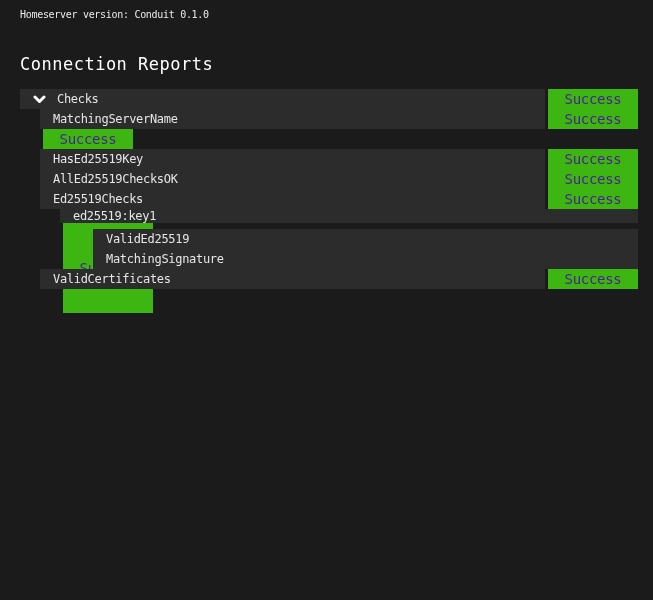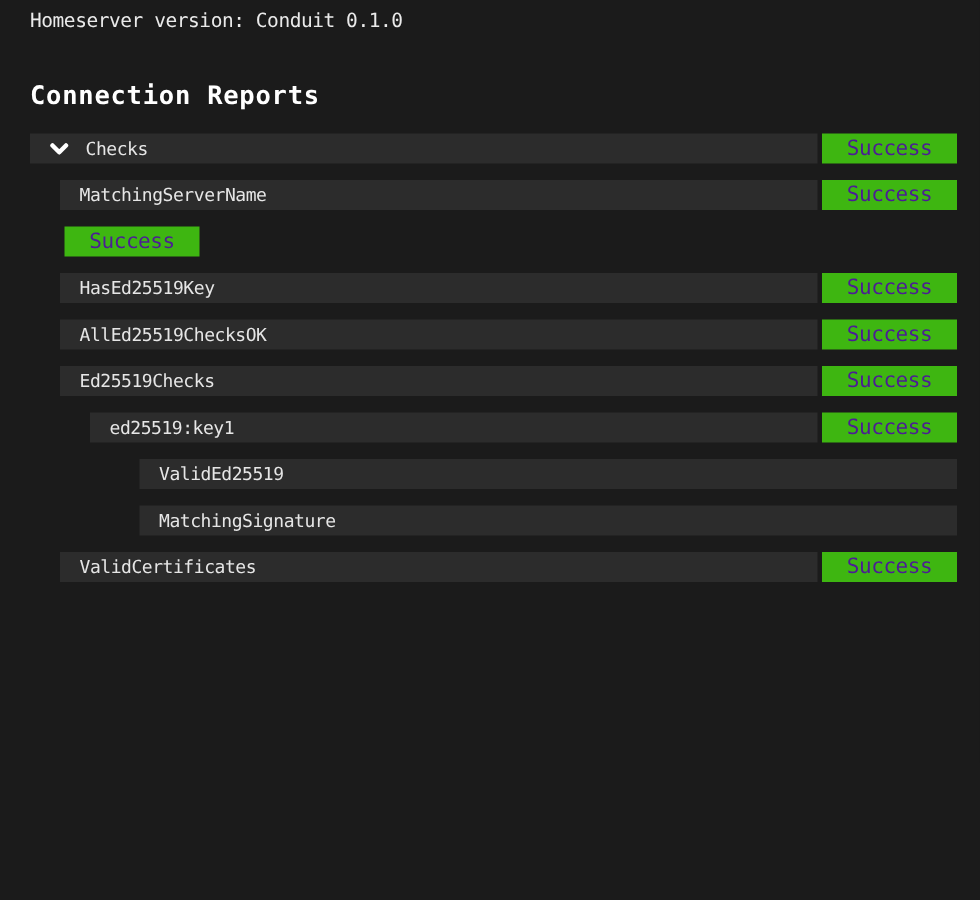--- a/index.html
+++ b/index.html
@@ -10,51 +10,51 @@
     width: 653px;
     height: 600px;
     box-sizing: border-box;
     background: var(--page-bg, #1b1b1b);
     font-family: "DejaVu Sans Mono", "Liberation Mono", monospace;
     color: var(--text, #e8e8e8);
     padding: 7px 15px 0 20px;
     overflow: hidden;
   }
   .version-line {
-    font-size: 13px;
+    font-size: 10px;
     line-height: 15px;
     color: #eaeaea;
     letter-spacing: -0.3px;
   }
   .page-title {
     font-size: 17px;
-    font-weight: bold;
+    font-weight: normal;
     color: #ffffff;
     margin: 32px 0 0 0;
     line-height: 20px;
     letter-spacing: 0.5px;
   }
   .server-address {
     font-size: 13px;
     font-weight: bold;
     color: #ffffff;
     margin-top: 17px;
     line-height: 15px;
   }
   .report-list {
     margin-top: 15px;
   }
   .report-row {
     display: flex;
     height: 20px;
-    margin-bottom: 11px;
+    margin-bottom: 0;
   }
   .report-row.indent-0 { margin-left: 0; }
   .report-row.indent-1 { margin-left: 20px; }
-  .report-row.indent-2 { margin-left: 40px; }
+  .report-row.indent-2 { margin-left: 40px; flex-direction: column; }
   .report-row.indent-3 { margin-left: 60px; padding-left: 13px; }
   .row-label {
     flex: 1;
     background: var(--row-bg, #2c2c2c);
     display: flex;
     align-items: center;
     padding: 0 13px;
     font-size: 12px;
     color: #e6e6e6;
     letter-spacing: -0.3px;

